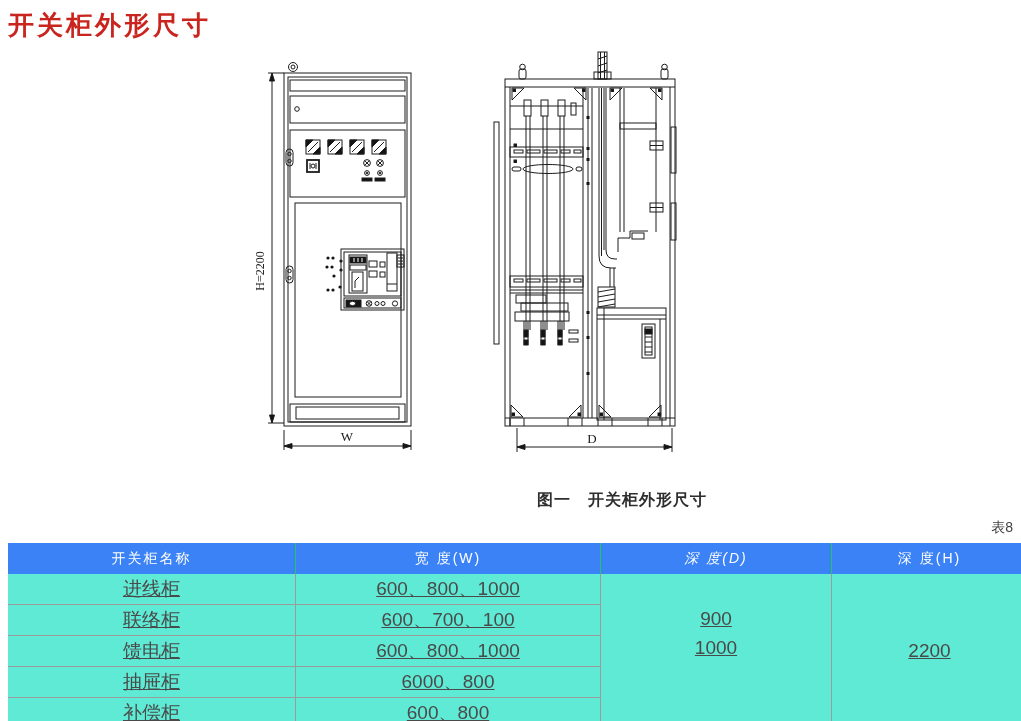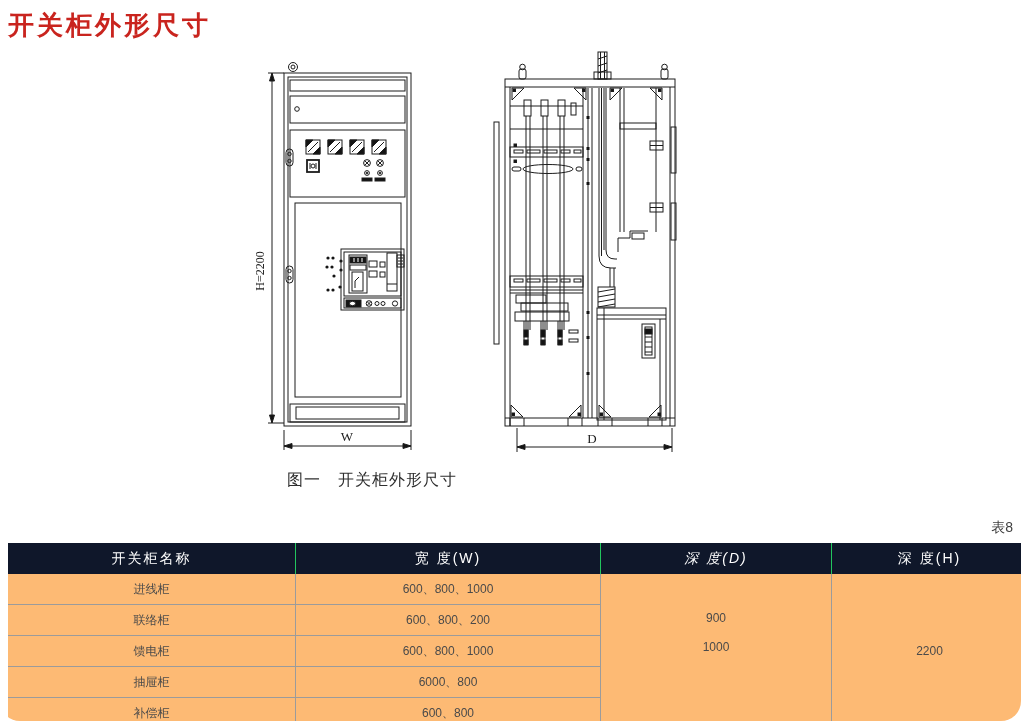--- a/index.html
+++ b/index.html
@@ -1,32 +1,32 @@
 <!DOCTYPE html>
 <html><head>
 <meta charset="utf-8">
 <style>
   html,body{margin:0;padding:0;background:#ffffff;}
   #canvas{position:relative;width:1021px;height:721px;background:#ffffff;overflow:hidden;
-          font-family:"Liberation Sans",sans-serif;border-radius:20px;}
+          font-family:"Liberation Sans",sans-serif;}
   .page-title{position:absolute;left:8px;top:8px;font-size:26px;font-weight:bold;
               color:#c9241e;letter-spacing:3px;}
   .drawings{position:absolute;left:0;top:0;}
   .drawings text{font-family:"Liberation Serif",serif;fill:#1c1c1c;stroke:none;}
-  .figure-caption{position:absolute;left:287px;top:470px;width:420px;text-align:left;
-                  font-size:16px;font-weight:normal;color:#2e2e2e;letter-spacing:1px;}
+  .figure-caption{position:absolute;left:287px;top:490px;width:420px;text-align:right;
+                  font-size:16px;font-weight:bold;color:#2e2e2e;letter-spacing:1px;}
   .table-label{position:absolute;left:0;top:519px;width:1013px;text-align:right;
                font-size:14px;color:#3f3f3f;}
   table.spec{position:absolute;left:8px;top:543px;width:1008px;border-collapse:collapse;
              border-bottom:3px solid #c6c6c6;table-layout:fixed;}
-  table.spec th{background:#0f172a;color:#ffffff;font-weight:normal;height:29px;
+  table.spec th{background:#3b82f6;color:#ffffff;font-weight:normal;height:29px;
                 font-size:14px;letter-spacing:2px;text-align:center;}
   table.spec th + th{border-left:1px solid #22c55e;}
   table.spec td{border-top:1px solid #9b9b9b;border-left:1px solid #9b9b9b;height:28px;
-                font-size:12px;color:#4a4a4a;text-align:center;background:#fdba74;}
+                font-size:19px;color:#4a4a4a;text-align:center;background:#5eead4;text-decoration:underline;}
   table.spec tbody tr td:first-child{border-left:none;}
   table.spec tbody tr.first-row td{border-top:none;}
   td.dcell{vertical-align:top;}
   td.dcell div{height:29px;line-height:29px;}
   .col-name{width:285px;}.col-w{width:302px;}.col-d{width:228px;font-style:italic;}.col-h{width:193px;}
 </style>
 </head>
 <body>
 
 <div id="canvas">
@@ -356,21 +356,21 @@
         <td>600、800、1000</td>
         <td class="dcell" rowspan="5">
           <div></div>
           <div>900</div>
           <div>1000</div>
         </td>
         <td rowspan="5">2200</td>
       </tr>
       <tr>
         <td>联络柜</td>
-        <td>600、800、200</td>
+        <td>600、700、100</td>
       </tr>
       <tr>
         <td>馈电柜</td>
         <td>600、800、1000</td>
       </tr>
       <tr>
         <td>抽屉柜</td>
         <td>6000、800</td>
       </tr>
       <tr>

